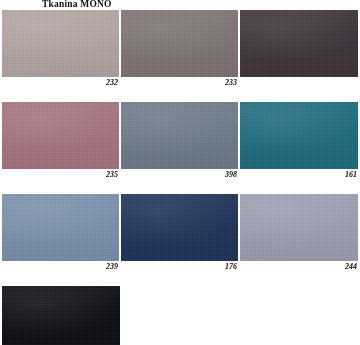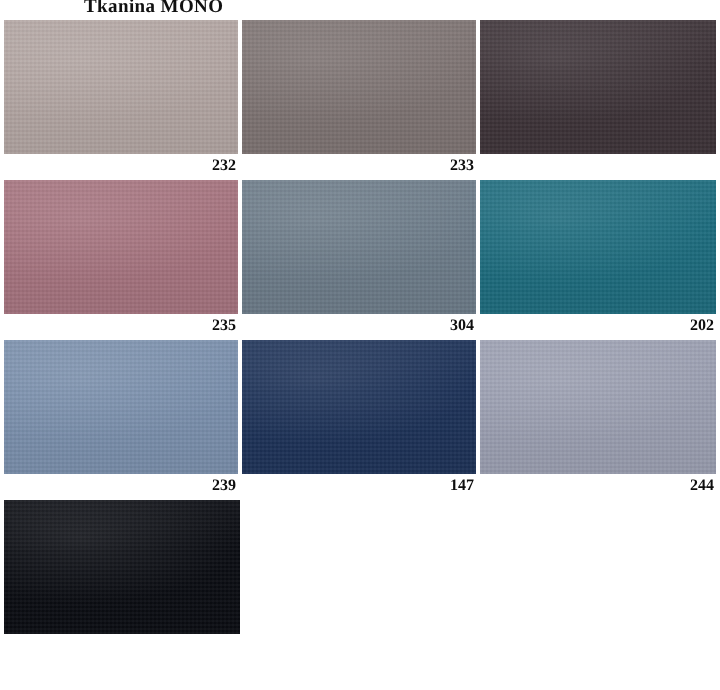--- a/index.html
+++ b/index.html
@@ -39,21 +39,22 @@
     left: 2px;
     top: 10px;
     width: 356px;
     display: flex;
     flex-wrap: wrap;
     gap: 0px;
   }
   .swatch-cell {
     width: 117px;
     margin-right: 2px;
-    margin-bottom: 1px;
+    margin-bottom: 13px;
+    font-style: italic;
   }
   .swatch-cell.last-col {
     margin-right: 0;
     width: 118px;
   }
   .swatch-chip {
     width: 100%;
     height: 67px;
     position: relative;
     overflow: hidden;
@@ -119,42 +120,42 @@
           <div class="tex"></div>
           <div class="sheen"></div>
         </div>
         <div class="swatch-label">235</div>
       </div>
       <div class="swatch-cell">
         <div class="swatch-chip" style="background-color: rgb(109, 124, 137);">
           <div class="tex"></div>
           <div class="sheen"></div>
         </div>
-        <div class="swatch-label">304</div>
+        <div class="swatch-label">398</div>
       </div>
       <div class="swatch-cell last-col">
         <div class="swatch-chip" style="background-color: rgb(29, 108, 126);">
           <div class="tex"></div>
           <div class="sheen"></div>
         </div>
-        <div class="swatch-label">202</div>
+        <div class="swatch-label">161</div>
       </div>
       <div class="swatch-cell">
         <div class="swatch-chip" style="background-color: rgb(123, 144, 173);">
           <div class="tex"></div>
           <div class="sheen"></div>
         </div>
         <div class="swatch-label">239</div>
       </div>
       <div class="swatch-cell">
         <div class="swatch-chip" style="background-color: rgb(29, 50, 88);">
           <div class="tex"></div>
           <div class="sheen"></div>
         </div>
-        <div class="swatch-label">147</div>
+        <div class="swatch-label">176</div>
       </div>
       <div class="swatch-cell last-col">
         <div class="swatch-chip" style="background-color: rgb(156, 160, 178);">
           <div class="tex"></div>
           <div class="sheen"></div>
         </div>
         <div class="swatch-label">244</div>
       </div>
       <div class="swatch-cell last-col">
         <div class="swatch-chip" style="background-color: rgb(10, 12, 18);">

